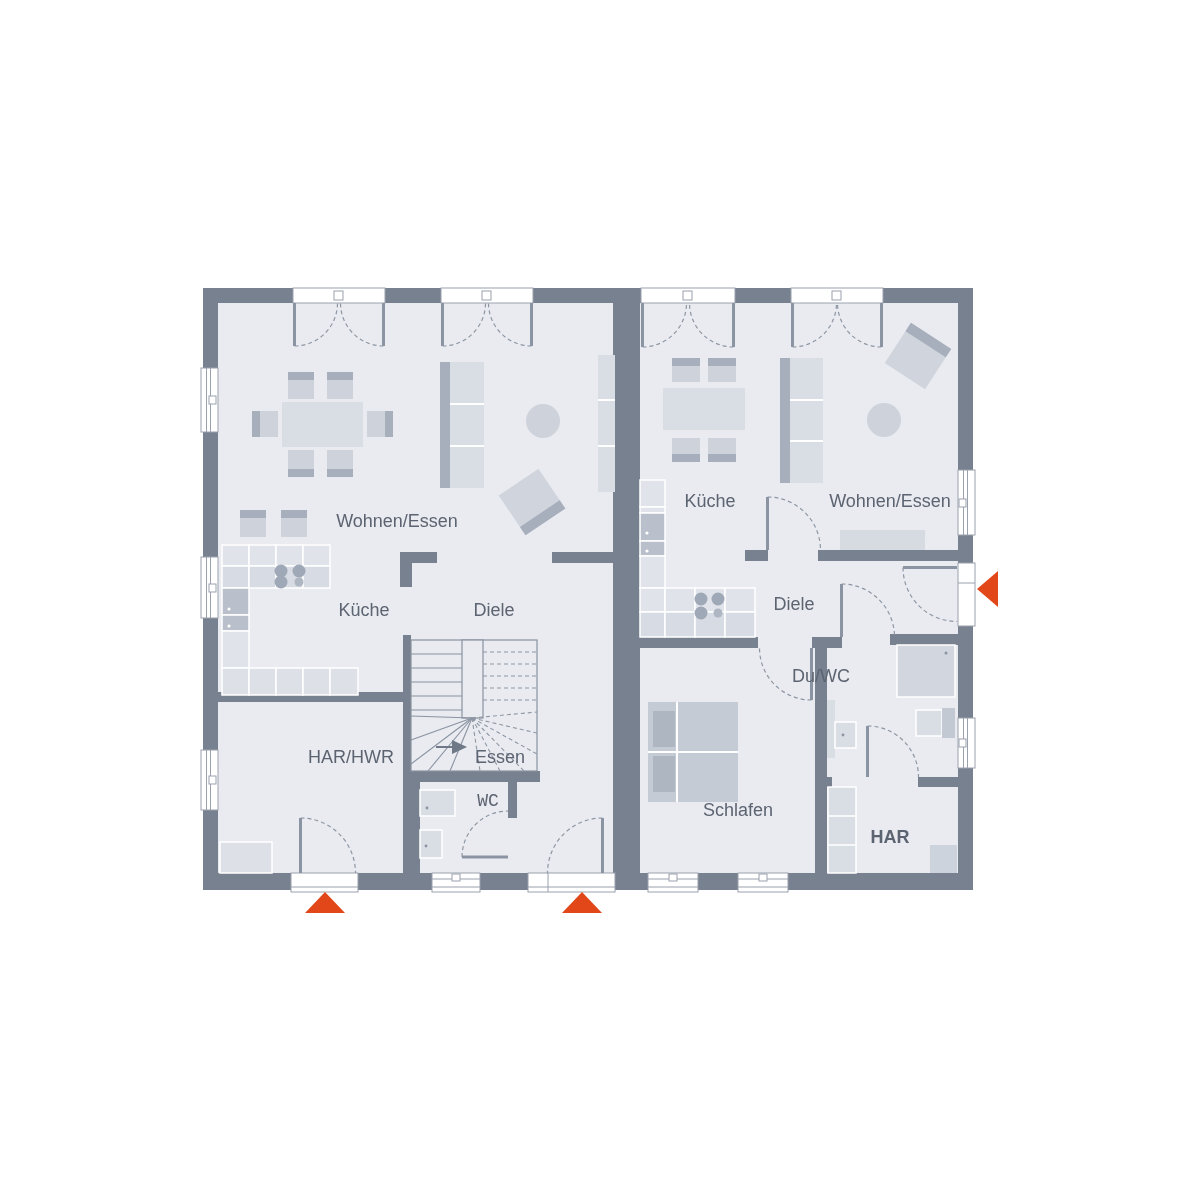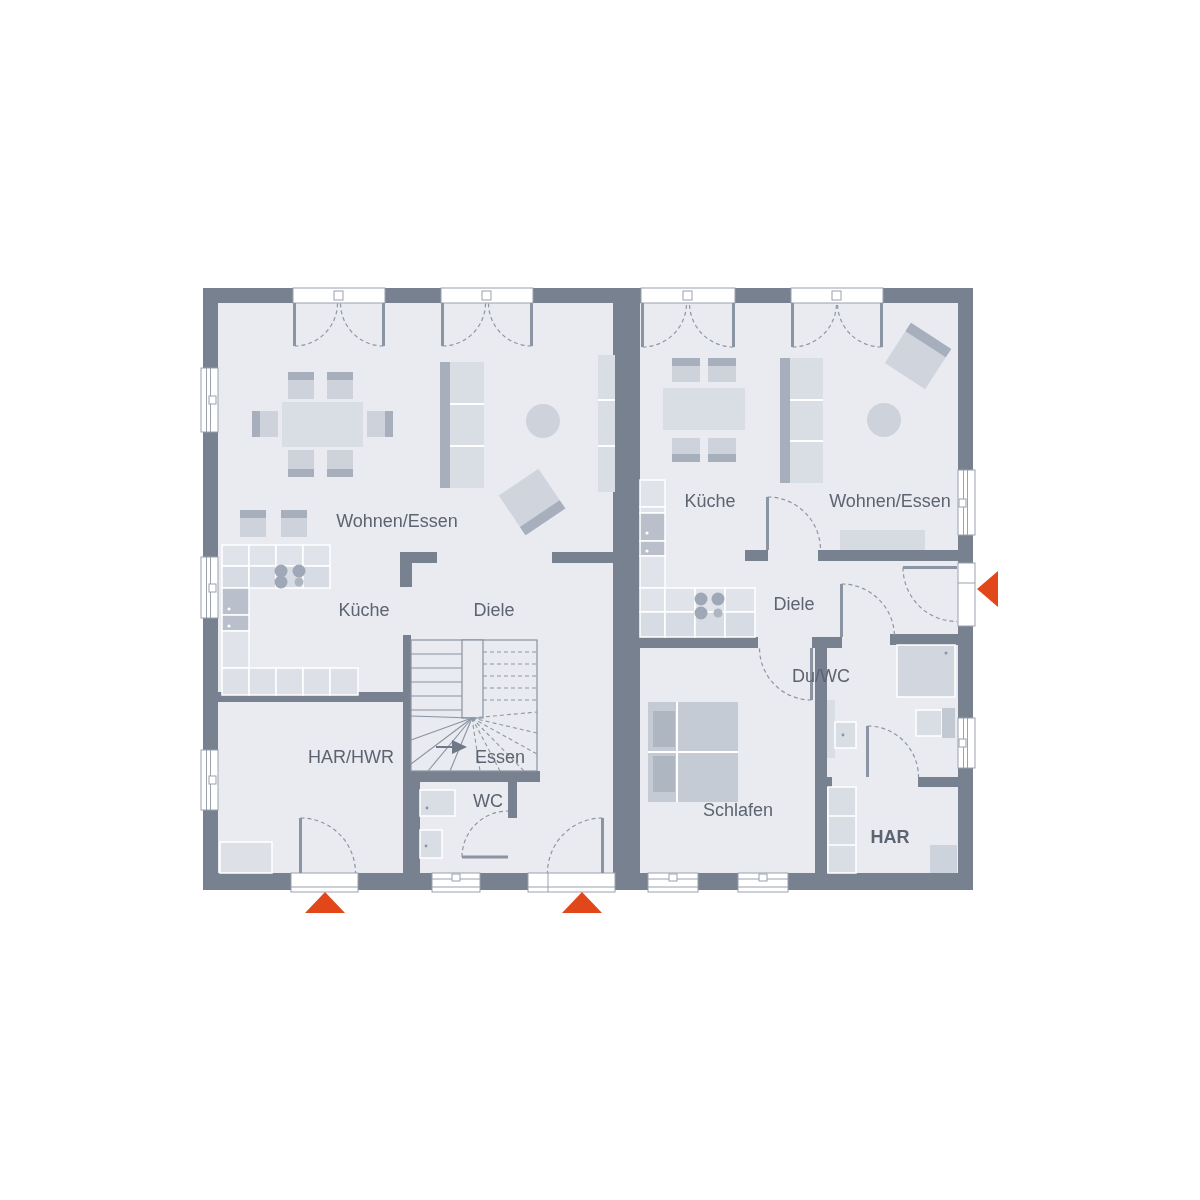--- a/index.html
+++ b/index.html
@@ -356,21 +356,21 @@
     <polygon points="582,892 562,913 602,913"></polygon>
     <polygon points="977,589 998,571 998,607"></polygon>
   </g>
 </svg>
 
 <div class="room-label" style="left:397px;top:521px;">Wohnen/Essen</div>
 <div class="room-label" style="left:364px;top:610px;">Küche</div>
 <div class="room-label" style="left:494px;top:610px;">Diele</div>
 <div class="room-label" style="left:351px;top:757px;">HAR/HWR</div>
 <div class="room-label" style="left:500px;top:757px;">Essen</div>
-<div class="room-label" style="left:488px;top:801px;">WC</div>
+<div class="room-label" style="left:488px;top:801px;font-family:Liberation Mono, monospace;">WC</div>
 
 <div class="room-label" style="left:710px;top:501px;">Küche</div>
 <div class="room-label" style="left:890px;top:501px;">Wohnen/Essen</div>
 <div class="room-label" style="left:794px;top:604px;">Diele</div>
 <div class="room-label" style="left:821px;top:676px;">Du/WC</div>
 <div class="room-label" style="left:738px;top:810px;">Schlafen</div>
 <div class="room-label" style="left:890px;top:837px;font-weight:bold;">HAR</div>
 </div>
 
 </body></html>

